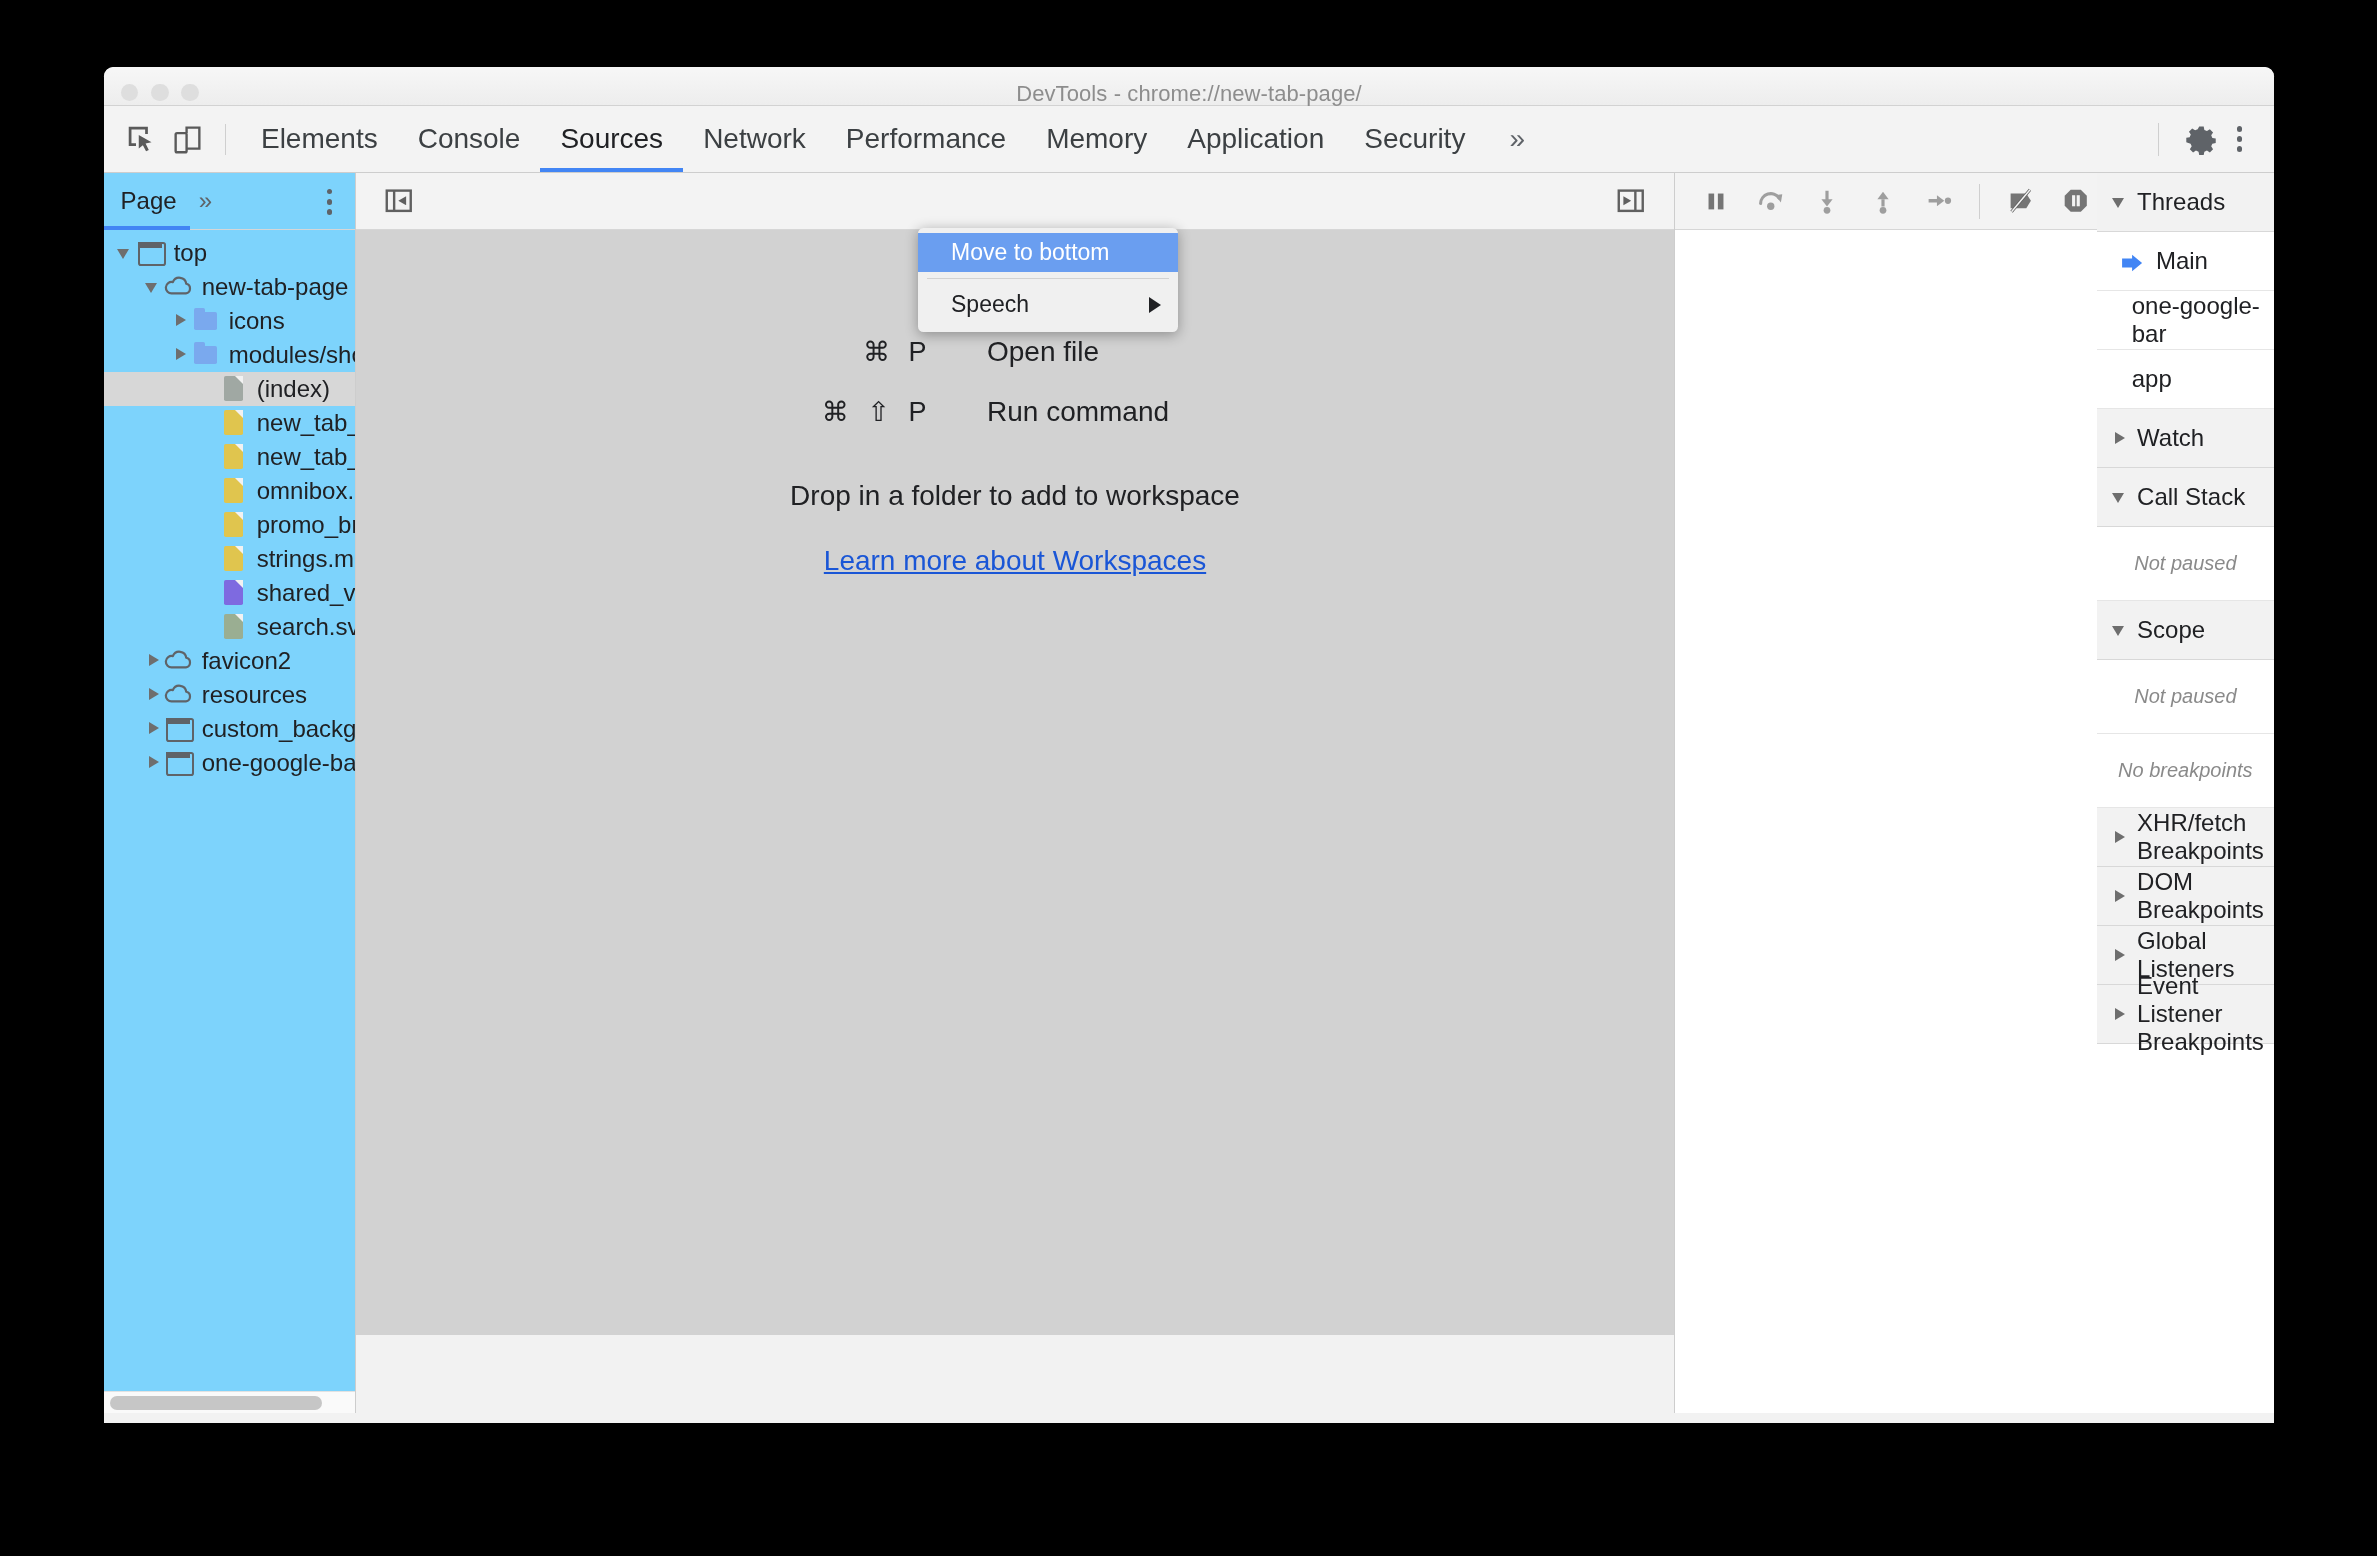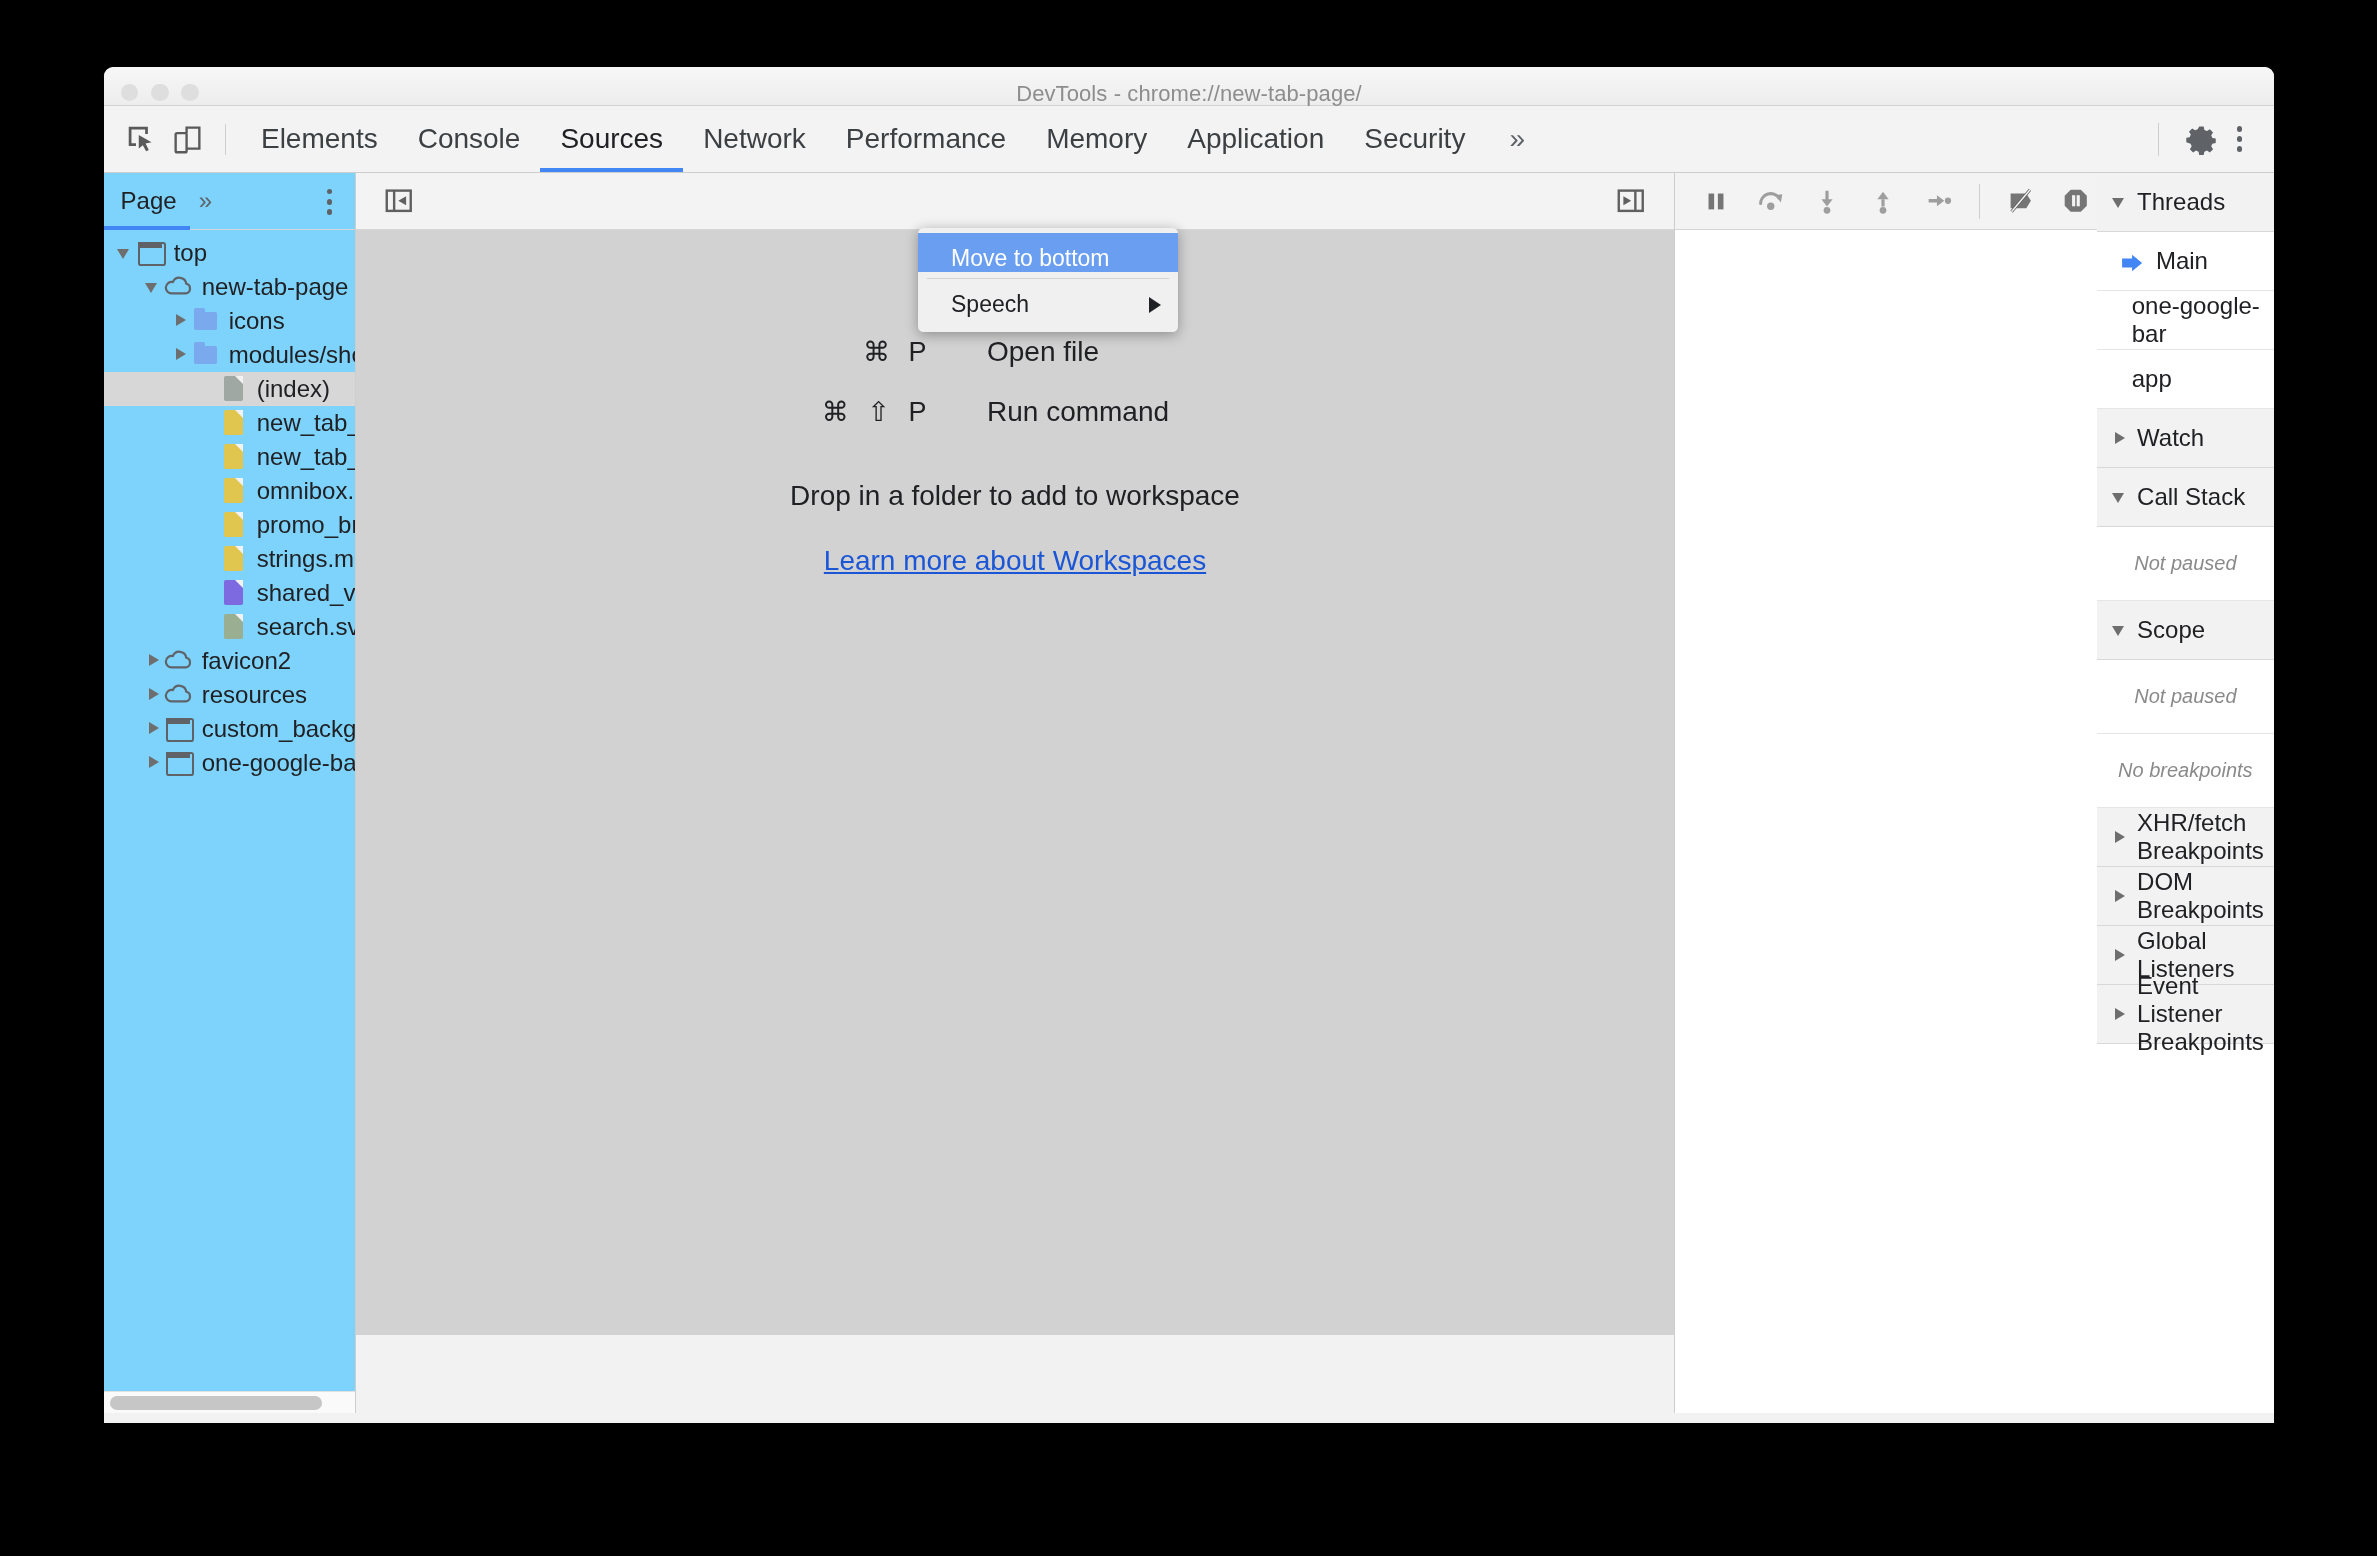--- a/index.html
+++ b/index.html
@@ -320,21 +320,20 @@
   }
   #ctx-menu .ctx-item {
     height: 39px;
     display: flex; align-items: center;
     font-size: 23px; color: #202124;
     padding: 0 16.6px 0 33px;
   }
   #ctx-menu .ctx-item.highlight {
     background: #6a9ef0;
     color: #ffffff;
-    align-items: flex-end;
   }
   #ctx-divider { height: 0.9px; background: #d2d2d2; margin: 6.4px 9.2px; }
   .ctx-sub-arrow {
     margin-left: auto;
     width: 0; height: 0;
     border-left: 12px solid #202124;
     border-top: 8.3px solid transparent;
     border-bottom: 8.3px solid transparent;
   }
 </style>

